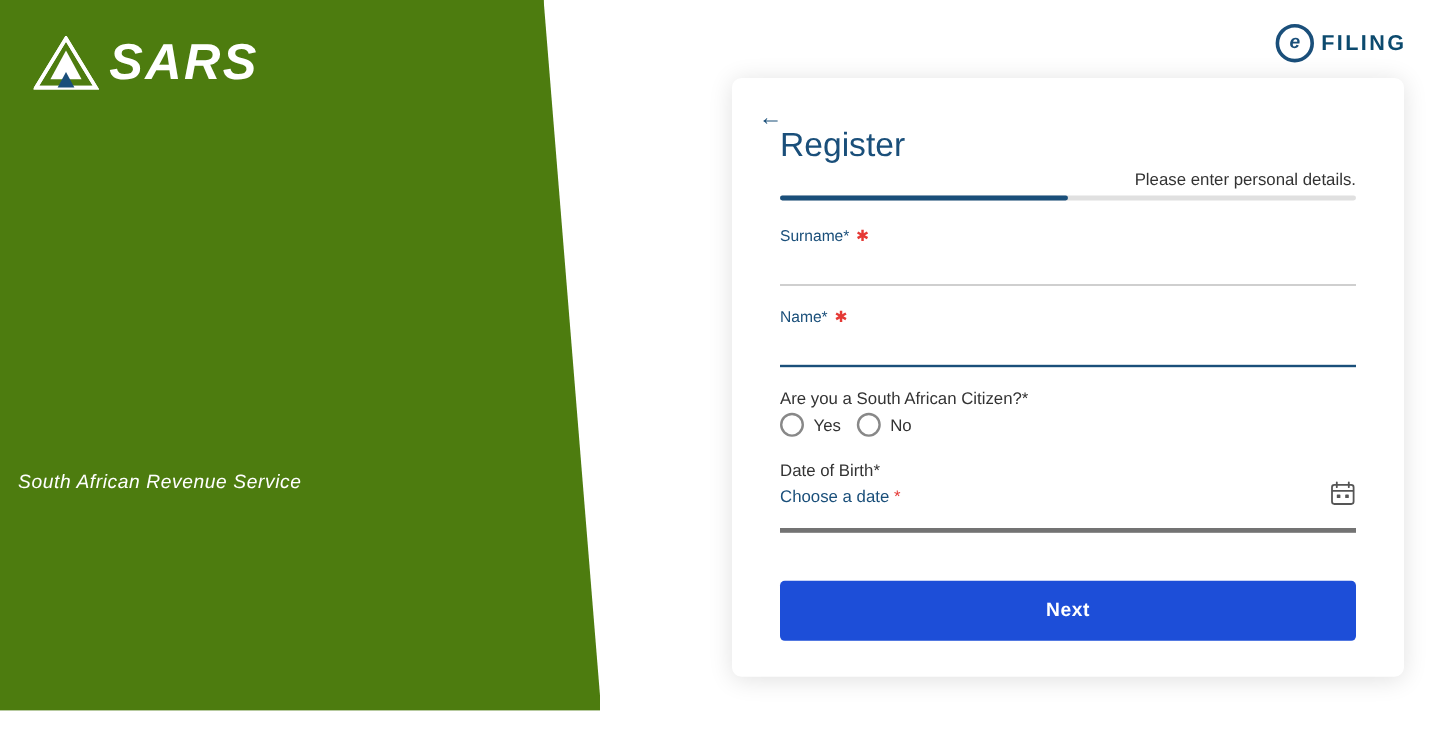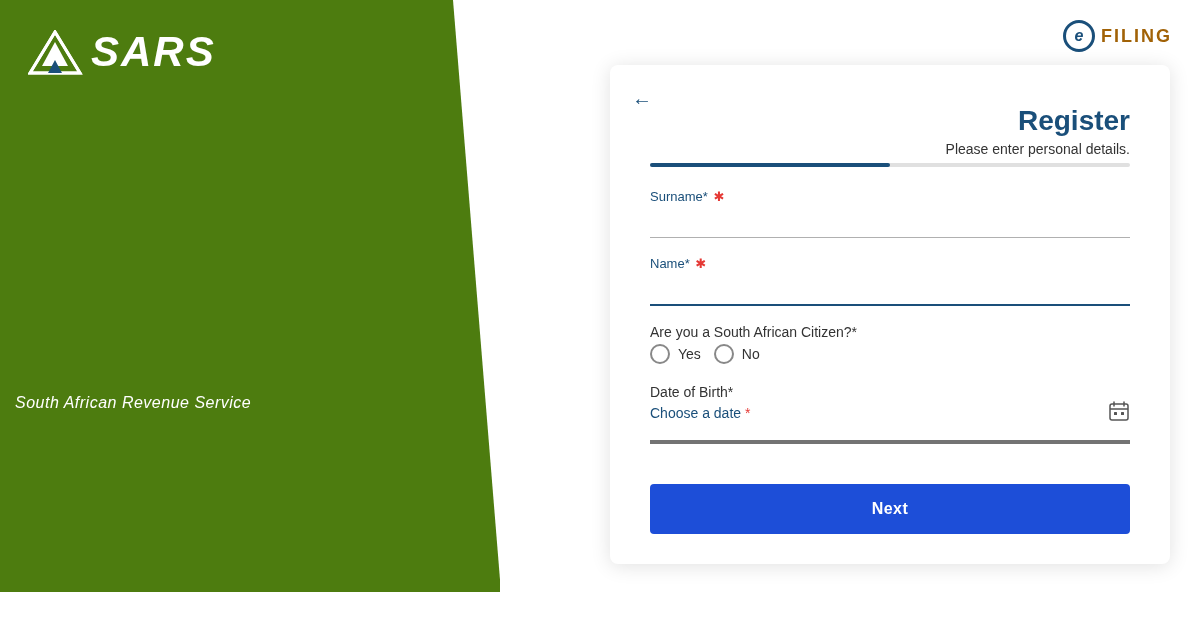--- a/index.html
+++ b/index.html
@@ -102,21 +102,21 @@
       justify-content: center;
       color: #1a4f7a;
       font-weight: bold;
       font-size: 16px;
       font-style: italic;
     }
 
     .efiling-text {
       font-size: 18px;
       font-weight: 700;
-      color: #a16207;
+      color: #0c4a6e;
       letter-spacing: 2px;
       text-transform: uppercase;
     }
 
     
     .form-card {
       width: 560px;
       background: white;
       border-radius: 8px;
       box-shadow: 0 2px 20px rgba(0,0,0,0.12);
@@ -127,23 +127,22 @@
     .back-arrow {
       position: absolute;
       top: 22px;
       left: 22px;
       color: #1a4f7a;
       font-size: 20px;
       cursor: pointer;
     }
 
     .form-title {
-      text-align: right;
       font-size: 28px;
-      font-weight: 700;
+      font-weight: 400;
       color: #1a4f7a;
       margin-bottom: 4px;
       margin-top: 10px;
     }
 
     .form-subtitle {
       text-align: right;
       color: #333;
       font-size: 14px;
       margin-bottom: 6px;

